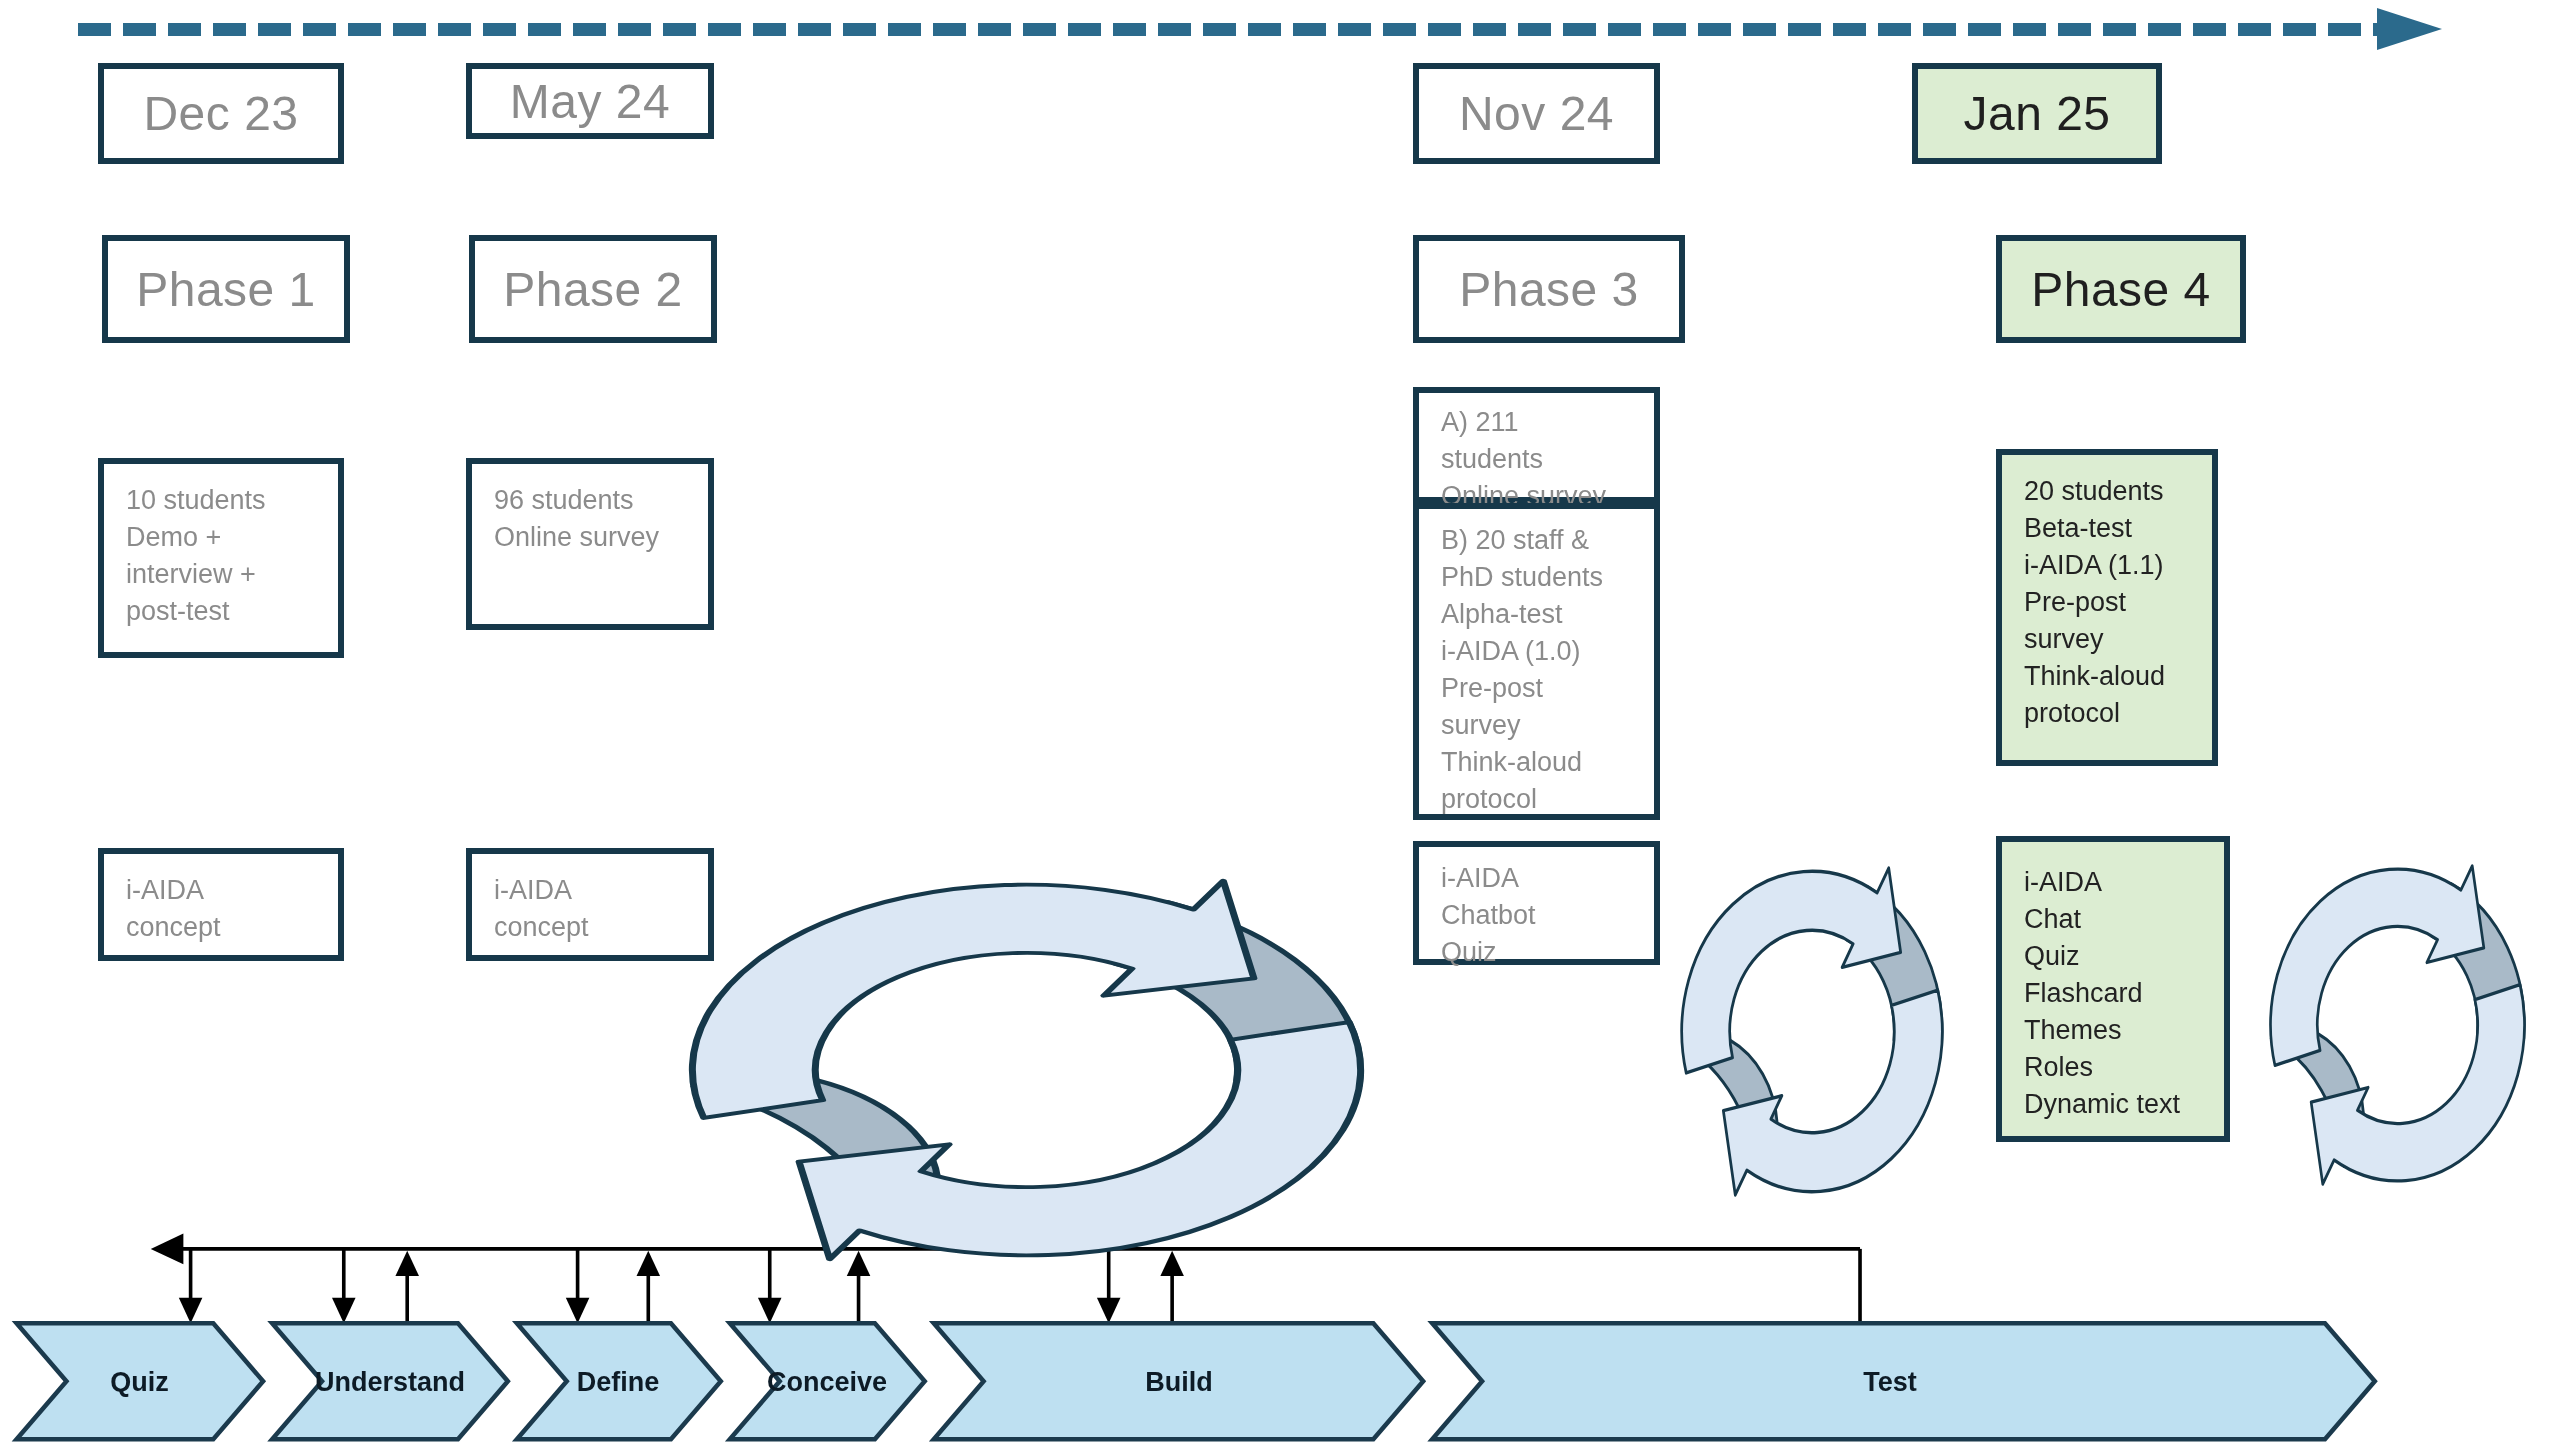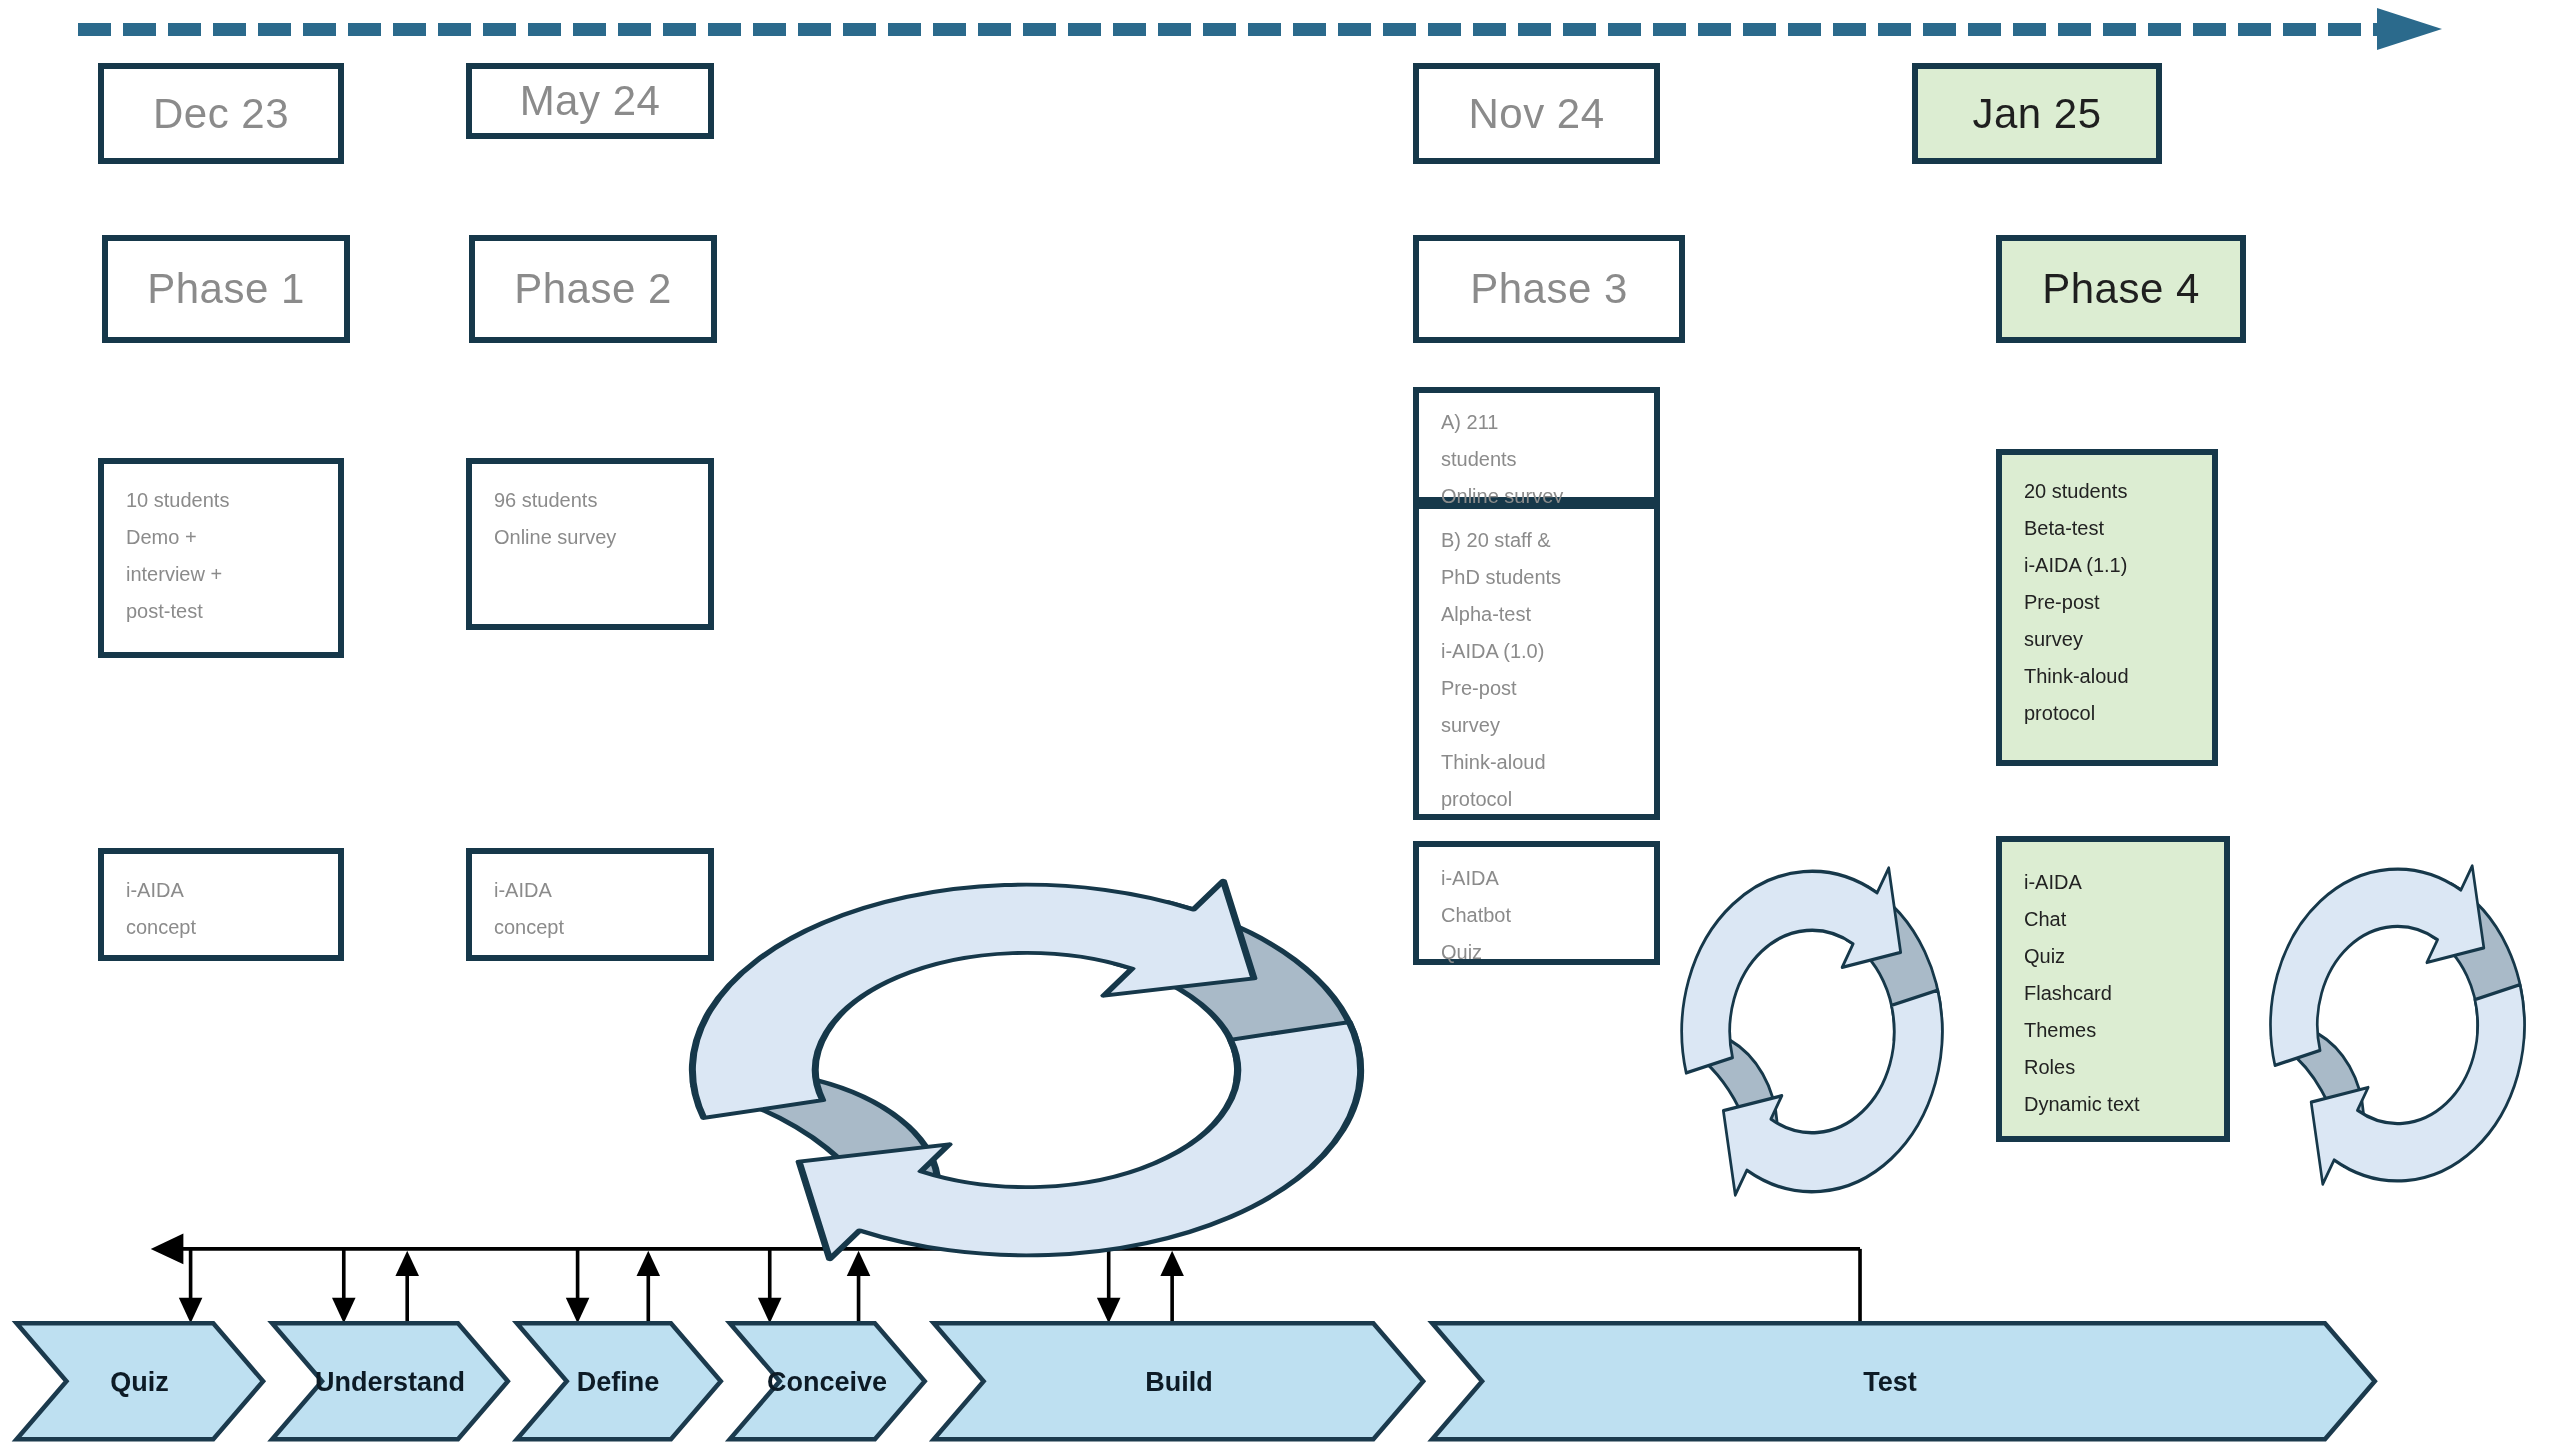--- a/index.html
+++ b/index.html
@@ -3,23 +3,23 @@
 <meta charset="utf-8">
 <style>
   html,body{margin:0;padding:0;background:#ffffff;}
   body{width:2550px;height:1451px;position:relative;overflow:hidden;
        font-family:"Liberation Sans", sans-serif;}
   .abs{position:absolute;}
   
   .box{position:absolute;background:#ffffff;border:6.3px solid #16384A;box-sizing:border-box;}
   .box.green{background:#DCEDD2;}
   .title{display:flex;align-items:center;justify-content:center;
-         font-size:42px;color:#8B8B8B;letter-spacing:0.5px;}
+         font-size:48px;color:#8B8B8B;letter-spacing:0.5px;}
   .title.dark{color:#1F1F1F;}
-  .txt{padding:18px 12.7px 0 22px;font-size:20px;line-height:37px;color:#8B8B8B;}
+  .txt{padding:18px 12.7px 0 22px;font-size:27px;line-height:37px;color:#8B8B8B;}
   .txt.dark{color:#222222;}
   .txt .ln{white-space:nowrap;}
   
   .dashes{position:absolute;left:78px;top:23px;width:2303px;height:12.7px;
           background:repeating-linear-gradient(90deg,#2B6A8C 0 33px,transparent 33px 45px);}
   .ahead{position:absolute;left:2377px;top:8.2px;width:0;height:0;
          border-top:21px solid transparent;border-bottom:21px solid transparent;
          border-left:65px solid #2B6A8C;}
   
   svg.overlay{position:absolute;left:0;top:0;width:2550px;height:1451px;}

